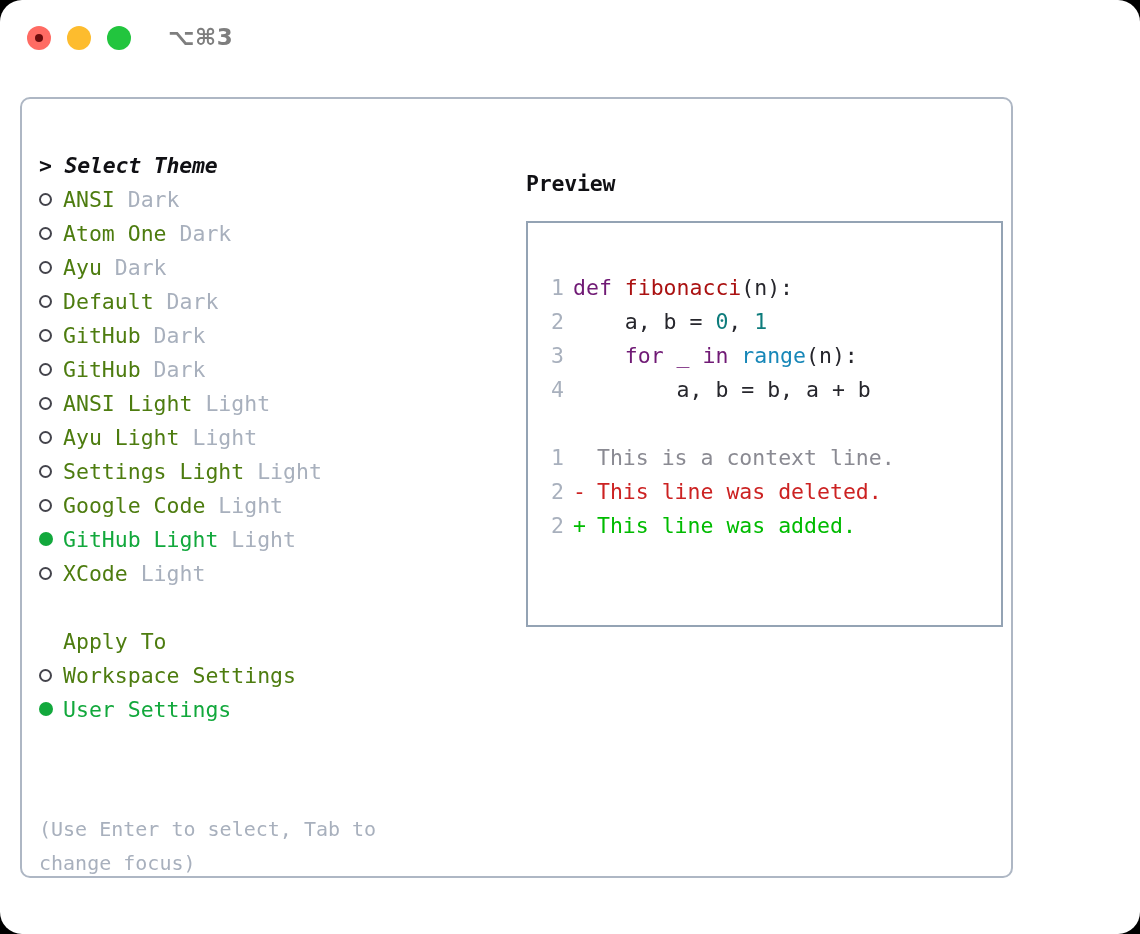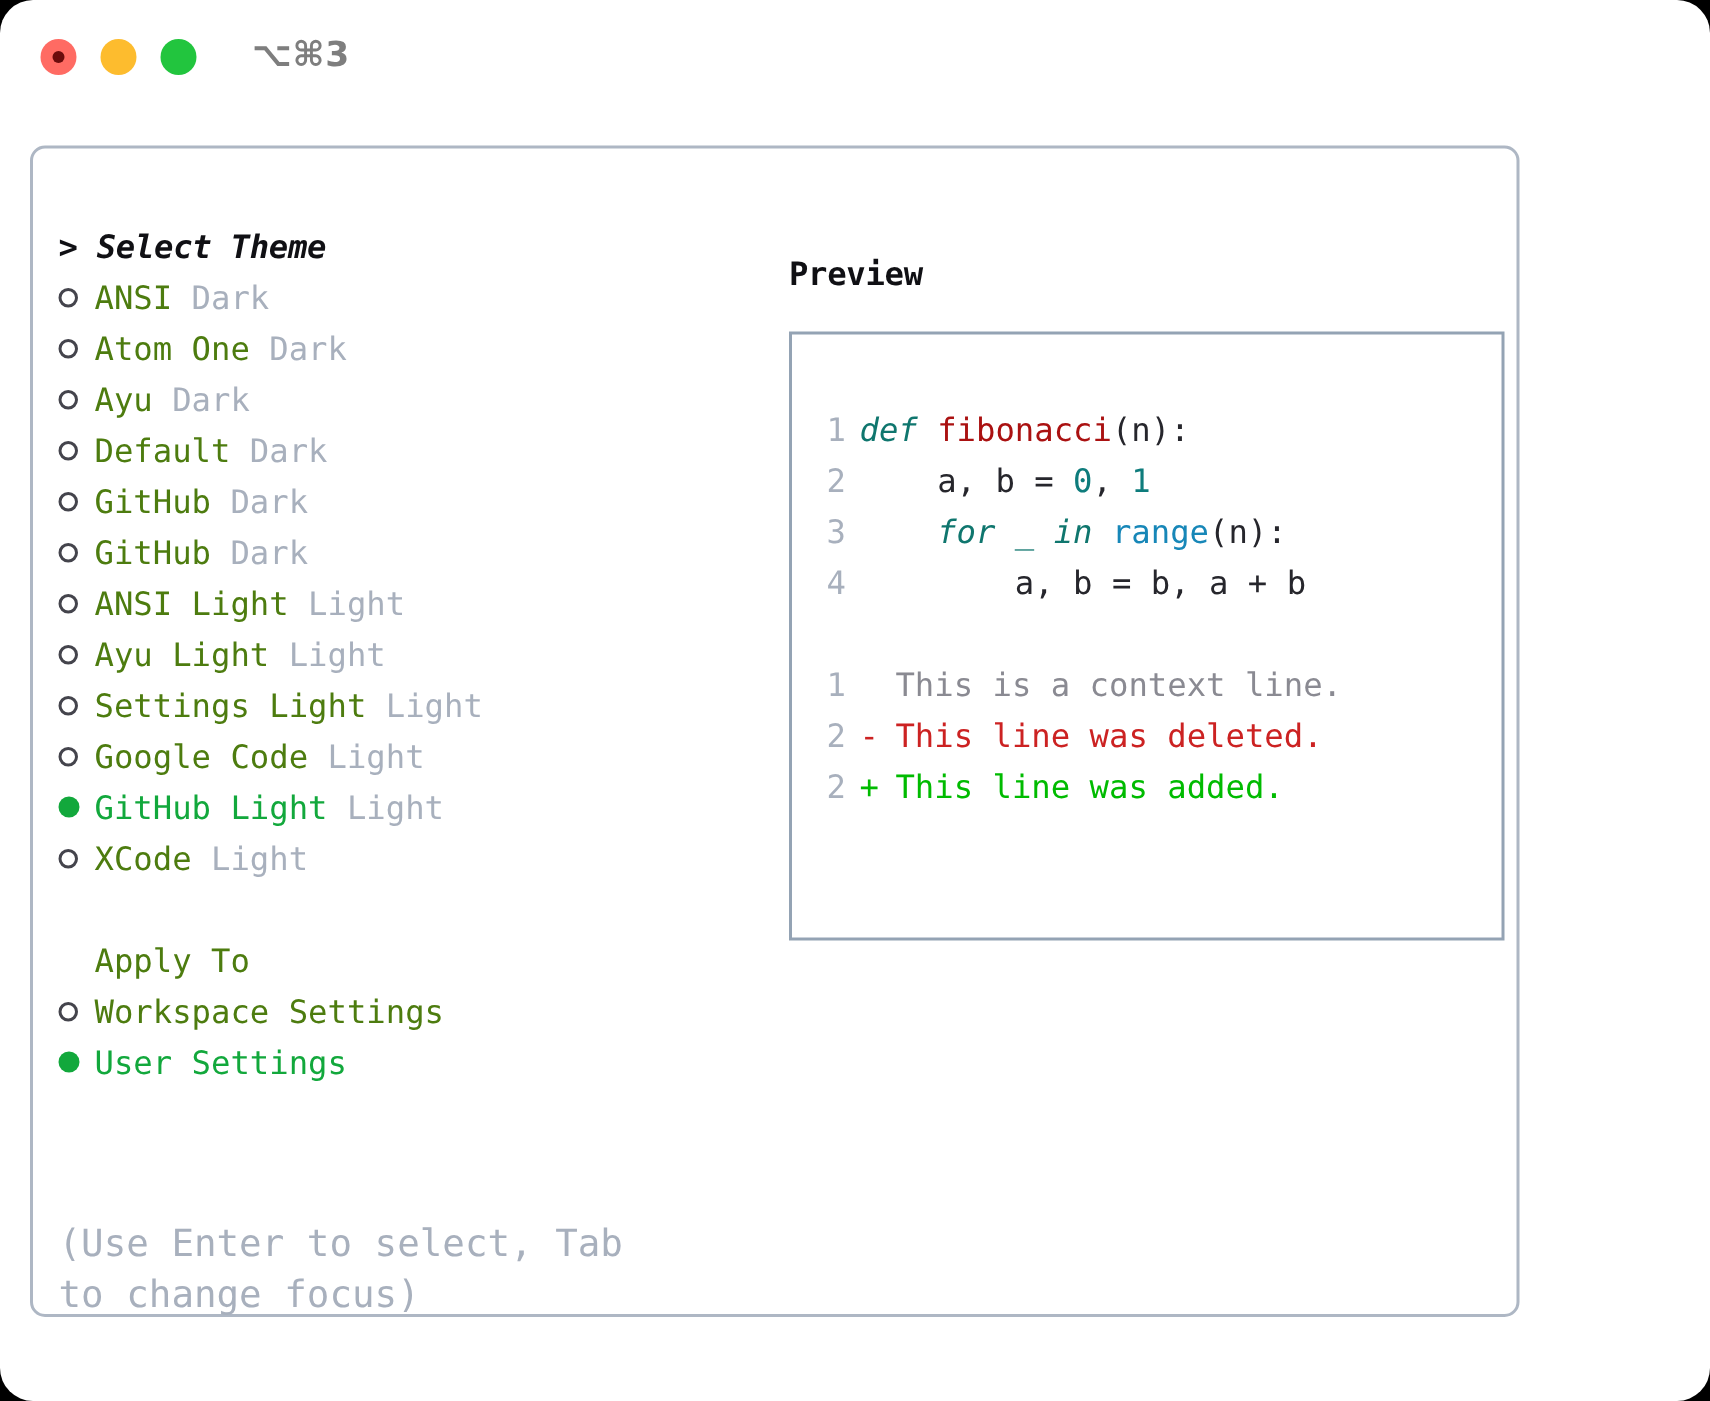--- a/index.html
+++ b/index.html
@@ -120,21 +120,21 @@
   .row.selected .name { color: #12A83C; }
   .suffix { color: #A8B0BD; }
 
   .spacer-1 { height: 34px; }
 
   #hint {
     position: absolute;
     left: 17px;
     top: 713px;
     width: 420px;
-    font-size: 25px;
+    font-size: 20px;
     line-height: 34px;
     color: #A8B0BD;
   }
 
   
   #right-col {
     position: absolute;
     left: 480px;
     top: 68px;
     width: 490px;
@@ -169,21 +169,21 @@
     white-space: pre;
     color: #26262C;
   }
   .lno {
     display: inline-block;
     width: 22px;
     text-align: right;
     color: #A8B0BD;
     margin-right: 9px;
   }
-  .kw   { color: #0f766e; font-style: italic; }
+  .kw   { color: #701a75; }
   .fn   { color: #AA1111; }
   .num  { color: #0E7C7C; }
   .bif  { color: #1787B8; }
   .plain{ color: #26262C; }
 
   .diff-gap { height: 34px; }
   .d-ctx  { color: #8A8A92; }
   .d-del  { color: #CC2222; }
   .d-add  { color: #00BB00; }
   .marker { display: inline-block; width: 11px; white-space: pre; }

